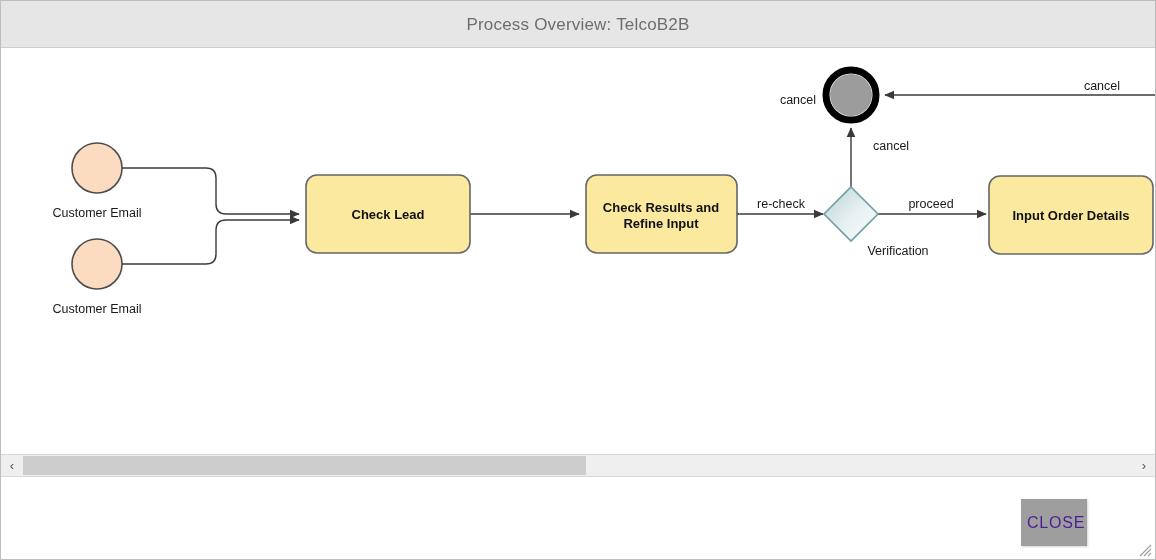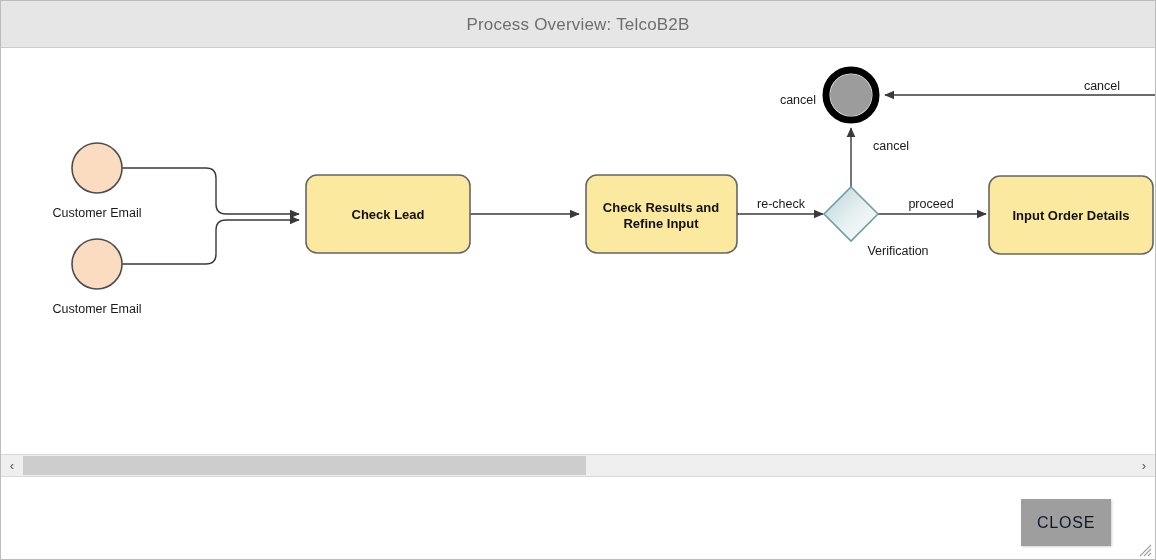--- a/index.html
+++ b/index.html
@@ -94,24 +94,24 @@
     position: absolute;
     left: 0; top: 477px;
     width: 1154px;
     height: 81px;
     background: #ffffff;
   }
   #close-button {
     position: absolute;
     left: 1020px;
     top: 21px;
-    width: 90px;
+    width: 66px;
     height: 47px;
     background: #9e9e9e;
-    color: #0f172a;
+    color: #4c1d95;
     border: none;
     font-size: 16px;
     font-family: "Liberation Sans", sans-serif;
     letter-spacing: 0.8px;
     cursor: pointer;
     box-shadow: 1px 1px 2px rgba(0,0,0,0.18);
   }
   #resize-grip {
     position: absolute;
     right: 3px;

